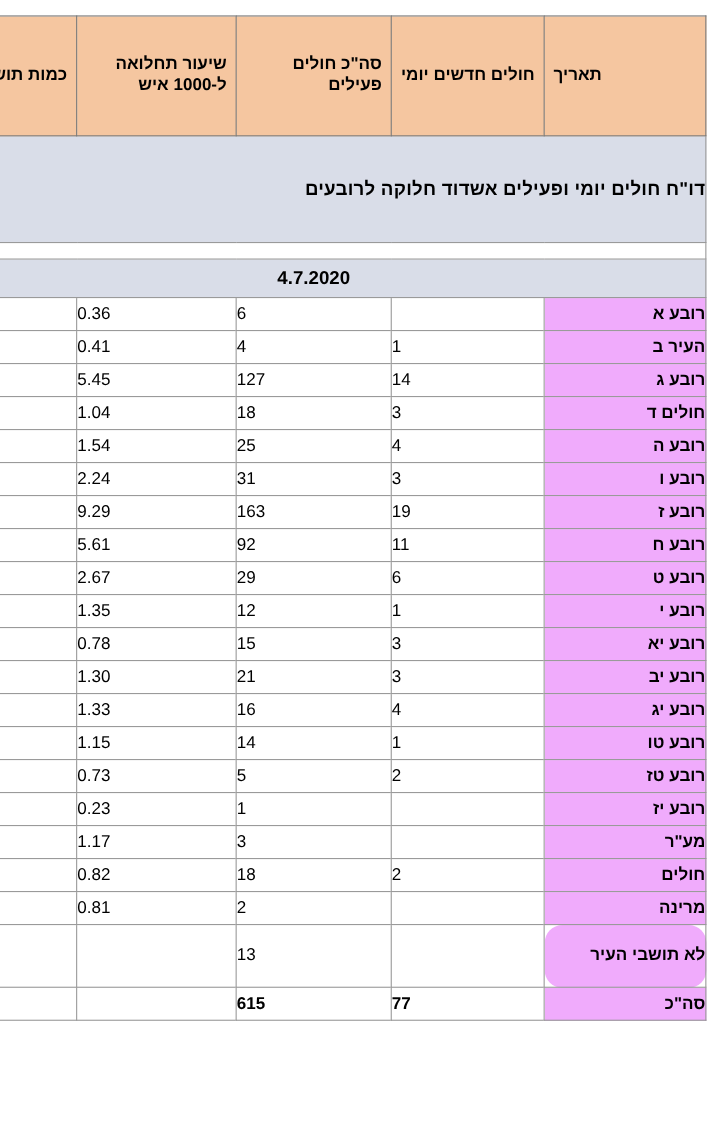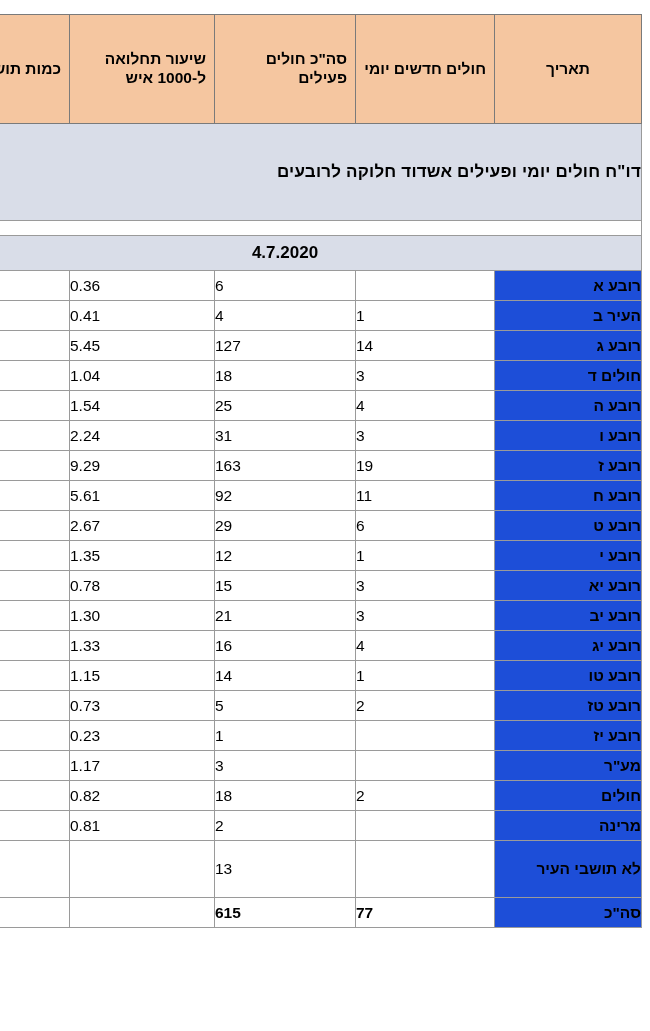--- a/index.html
+++ b/index.html
@@ -61,42 +61,42 @@
   
   thead.colhead th {
     background: #f5c6a0;
     font-size: 15.5px;
     font-weight: bold;
     height: 100px;
     line-height: 1.22;
     border: 1px solid #7a7a7a;
     padding: 4px 8px;
   }
-  th.h-label   { text-align: center; }
+  th.h-label   { text-align: left; }
   th.h-wrapped { text-align: right; }
   
   tbody tr td {
     height: 29px;
     font-size: 15.5px;
     border: 1px solid #7a7a7a;
   }
   td.rowlabel {
-    background: #1d4ed8;
+    background: #f0abfc;
     font-weight: bold;
     text-align: right;
     padding: 0 8px;
     line-height: 1.15;
   }
   td.num {
     background: #ffffff;
     text-align: left;
     padding: 0 8px;
     font-weight: normal;
   }
-  tr.tall td { height: 56px; }
+  tr.tall td { height: 56px; border-radius: 16px; }
   tr.total td { font-weight: bold; }
   tr.total td.num { font-weight: bold; }
 </style>
 </head>
 <body>
 
 <div class="page">
   <table class="report">
     <tbody>
       <tr>

